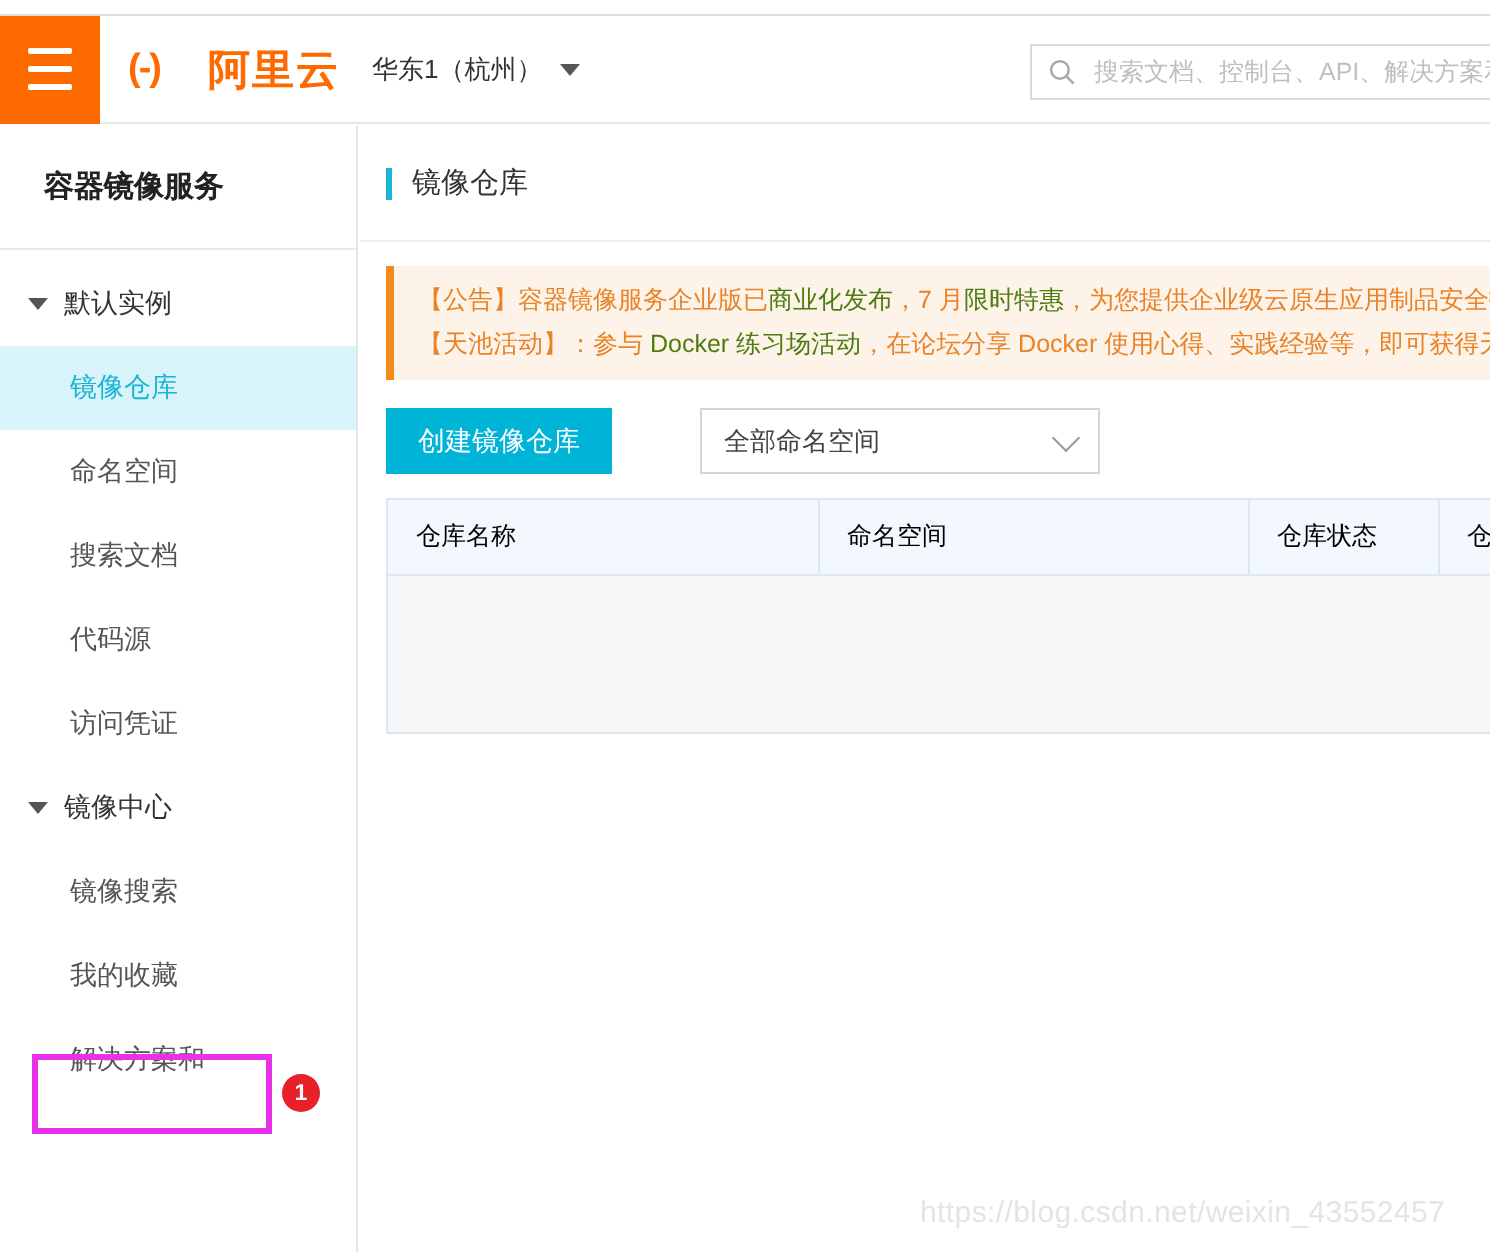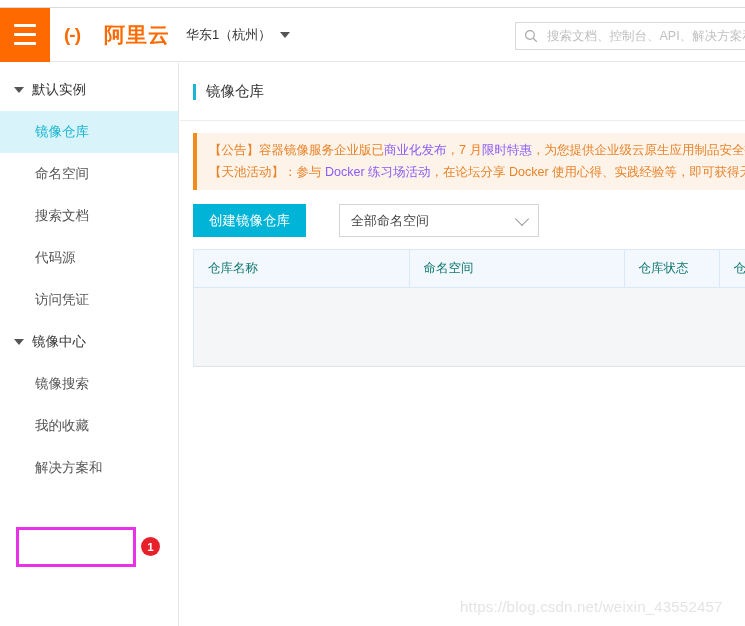--- a/index.html
+++ b/index.html
@@ -252,41 +252,41 @@
     padding: 6px 10px 7px 12px;
     box-sizing: border-box;
     width: 600px;
     line-height: 22px;
     font-size: 12.5px;
     color: #e8832a;
     white-space: nowrap;
     overflow: hidden;
   }
   .notice-line { white-space: nowrap; }
-  .lk-blue { color: #8b5cf6; }
+  .lk-blue { color: #4d7c0f; }
   .lk-orange { color: #f07c1c; }
 
   .toolbar {
     margin-top: 14px;
     display: flex;
     align-items: center;
     gap: 24px;
   }
   .btn-primary {
     background: #00b4d8;
     color: #ffffff;
     border: none;
     height: 33px;
     padding: 0 16px;
     font-size: 13.5px;
     font-family: inherit;
     cursor: pointer;
   }
   .select-ns {
-    margin-left: 9px;
+    margin-left: 20px;
     width: 200px;
     height: 33px;
     border: 1px solid #d5d5d5;
     background: #ffffff;
     box-sizing: border-box;
     display: flex;
     align-items: center;
     justify-content: space-between;
     padding: 0 11px;
     font-size: 13px;
@@ -309,21 +309,21 @@
     border-bottom: none;
     box-sizing: border-box;
   }
   table {
     border-collapse: collapse;
     width: 100%;
     table-layout: fixed;
   }
   thead th {
     background: #f2f8fd;
-    color: #0f766e;
+    color: #000000;
     font-weight: normal;
     font-size: 12.5px;
     text-align: left;
     height: 37px;
     padding: 0 14px;
     border-right: 1px solid #dce9f5;
     border-bottom: 1px solid #dce9f5;
     box-sizing: border-box;
     overflow: hidden;
     white-space: nowrap;
@@ -373,20 +373,21 @@
         <circle cx="6.8" cy="6.8" r="5" fill="none" stroke="#a8a8a8" stroke-width="1.4"></circle>
         <line x1="10.4" y1="10.4" x2="14.6" y2="14.6" stroke="#a8a8a8" stroke-width="1.4"></line>
       </svg>
     </span>
     <input class="search-input" type="text" placeholder="搜索文档、控制台、API、解决方案和" style="">
   </div>
 </div>
 
 <div class="sidebar">
 
+  <div class="sidebar-title">容器镜像服务</div>
 
   <div class="nav">
 
     <div class="nav-group">
       <span class="tri-down"></span>
       <span>默认实例</span>
     </div>
     <div class="nav-item active">
       <span>镜像仓库</span>
     </div>

